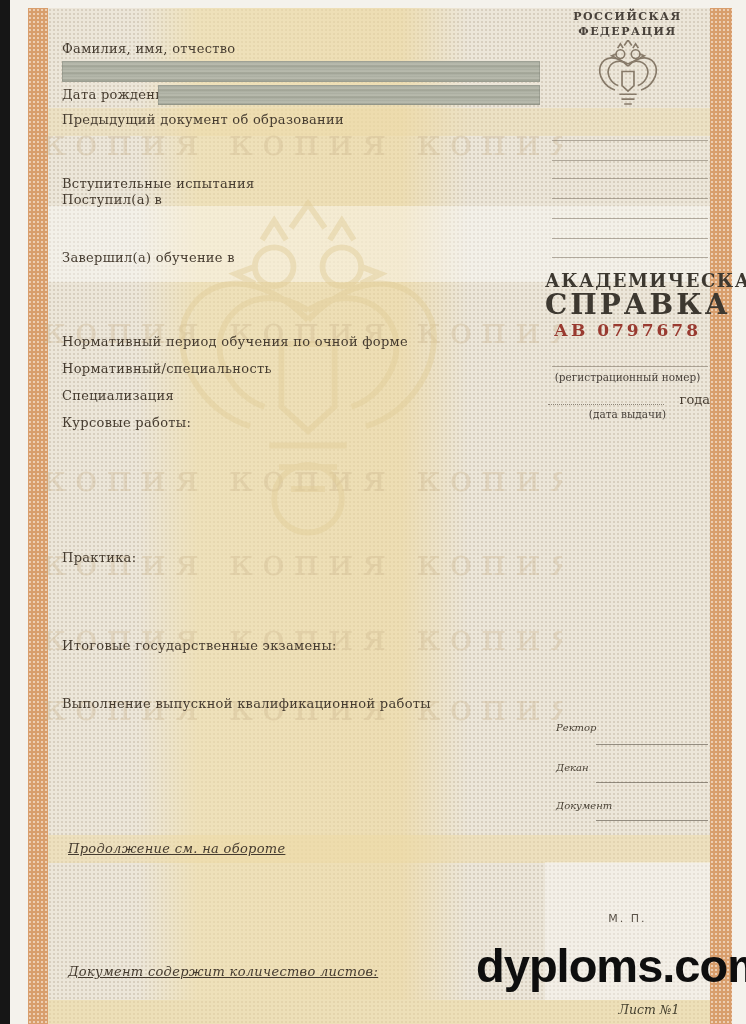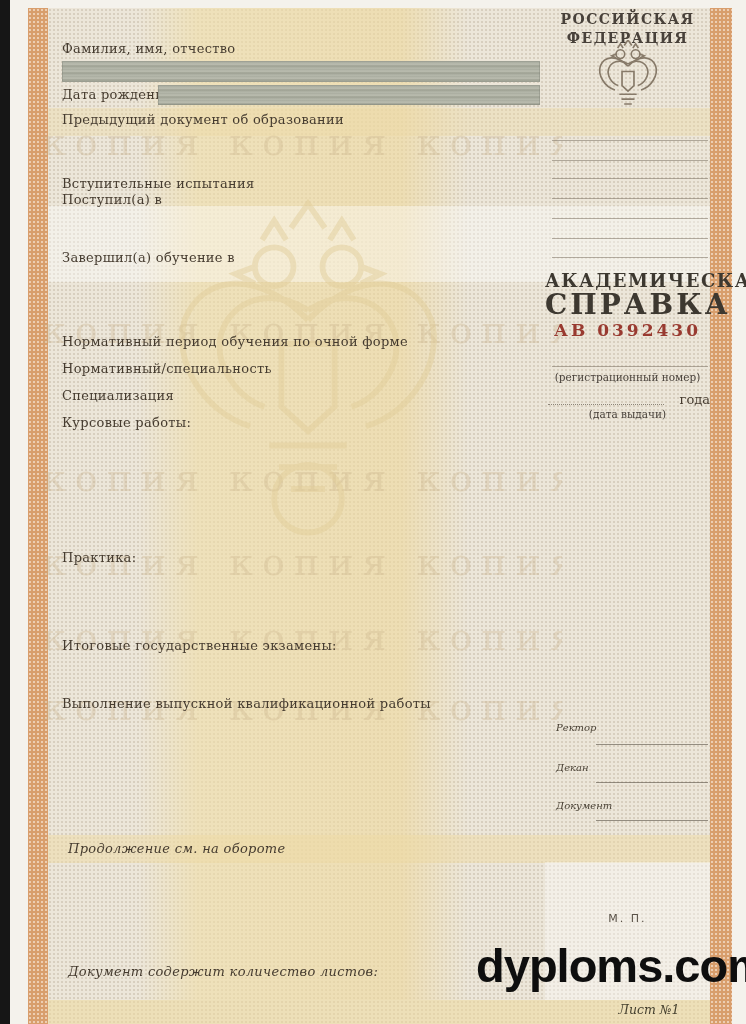--- a/index.html
+++ b/index.html
@@ -24,26 +24,26 @@
   .hband.b1{top:100px;height:28px;background:rgba(238,218,164,.40);}
   .hband.b2{top:198px;height:76px;background:rgba(255,255,255,.40);}
   .hband.b3{top:827px;height:28px;background:rgba(238,218,164,.50);}
   .hband.b4{top:992px;height:24px;background:rgba(238,216,156,.55);}
   .rc-white{position:absolute;left:517px;top:854px;width:165px;height:138px;
             background:rgba(255,255,255,.38);pointer-events:none;}
   .ghost-row{position:absolute;left:14px;width:520px;overflow:hidden;white-space:nowrap;
              font-size:38px;letter-spacing:9px;color:rgba(198,176,136,.30);
              font-family:"DejaVu Serif",serif;pointer-events:none;}
   .lbl{position:absolute;font-size:13px;color:#453b2f;letter-spacing:.3px;white-space:nowrap;}
-  .lbl.it{font-style:italic;}
+  .lbl.it{font-style:italic;text-decoration:underline;}
   .redact-bar{position:absolute;height:20px;
       background:repeating-linear-gradient(180deg,#b6b9ac 0px,#a9ac9f 2px,#c0c2b5 3px,#9da092 5px,#b2b5a8 7px);
       box-shadow:inset 0 0 0 1px rgba(120,124,112,.35);}
   .rc{position:absolute;left:517px;width:165px;text-align:center;color:#48413a;}
-  .russia{top:2px;font-size:14px;font-weight:bold;letter-spacing:1.5px;line-height:1.35;text-align:center;}
+  .russia{top:2px;font-size:11px;font-weight:bold;letter-spacing:1.5px;line-height:1.35;text-align:center;}
   .eagle-sm{position:absolute;left:562px;top:32px;width:76px;height:76px;}
   .rule{position:absolute;left:524px;width:156px;height:0;border-top:1px solid rgba(125,115,100,.55);}
   .t1{top:262px;font-size:18px;font-weight:bold;letter-spacing:1.5px;color:#3d3830;}
   .t2{top:280px;font-size:28px;font-weight:bold;letter-spacing:3px;color:#3d3830;}
   .serial{top:312px;font-size:17px;font-weight:bold;letter-spacing:3px;color:#993a30;}
   .reg-line{top:358px;}
   .caption{position:absolute;left:517px;width:165px;text-align:center;font-size:10.5px;color:#48413a;}
   .dotline{position:absolute;border-top:1px dotted rgba(110,100,88,.75);height:0;}
   .goda{position:absolute;left:640px;top:384px;width:42px;font-size:13px;color:#453b2f;text-align:right;}
   .sig-lbl{position:absolute;left:528px;font-size:10px;font-style:italic;color:#4a4236;}
@@ -143,21 +143,21 @@
     <div class="rule" style="top:132px"></div>
     <div class="rule" style="top:152px"></div>
     <div class="rule" style="top:170px"></div>
     <div class="rule" style="top:190px"></div>
     <div class="rule" style="top:210px"></div>
     <div class="rule" style="top:230px"></div>
     <div class="rule" style="top:249px"></div>
 
     <div class="rc t1">АКАДЕМИЧЕСКАЯ</div>
     <div class="rc t2">СПРАВКА</div>
-    <div class="rc serial">АВ 0392430</div>
+    <div class="rc serial">АВ 0797678</div>
 
     <div class="rule reg-line"></div>
     <div class="caption" style="top:363px">(регистрационный номер)</div>
 
     <div class="dotline" style="left:520px;top:396px;width:116px"></div>
     <div class="goda">года</div>
     <div class="caption" style="top:400px">(дата выдачи)</div>
 
     <div class="sig-lbl" style="top:714px">Ректор</div>
     <div class="sig-line" style="top:736px"></div>

